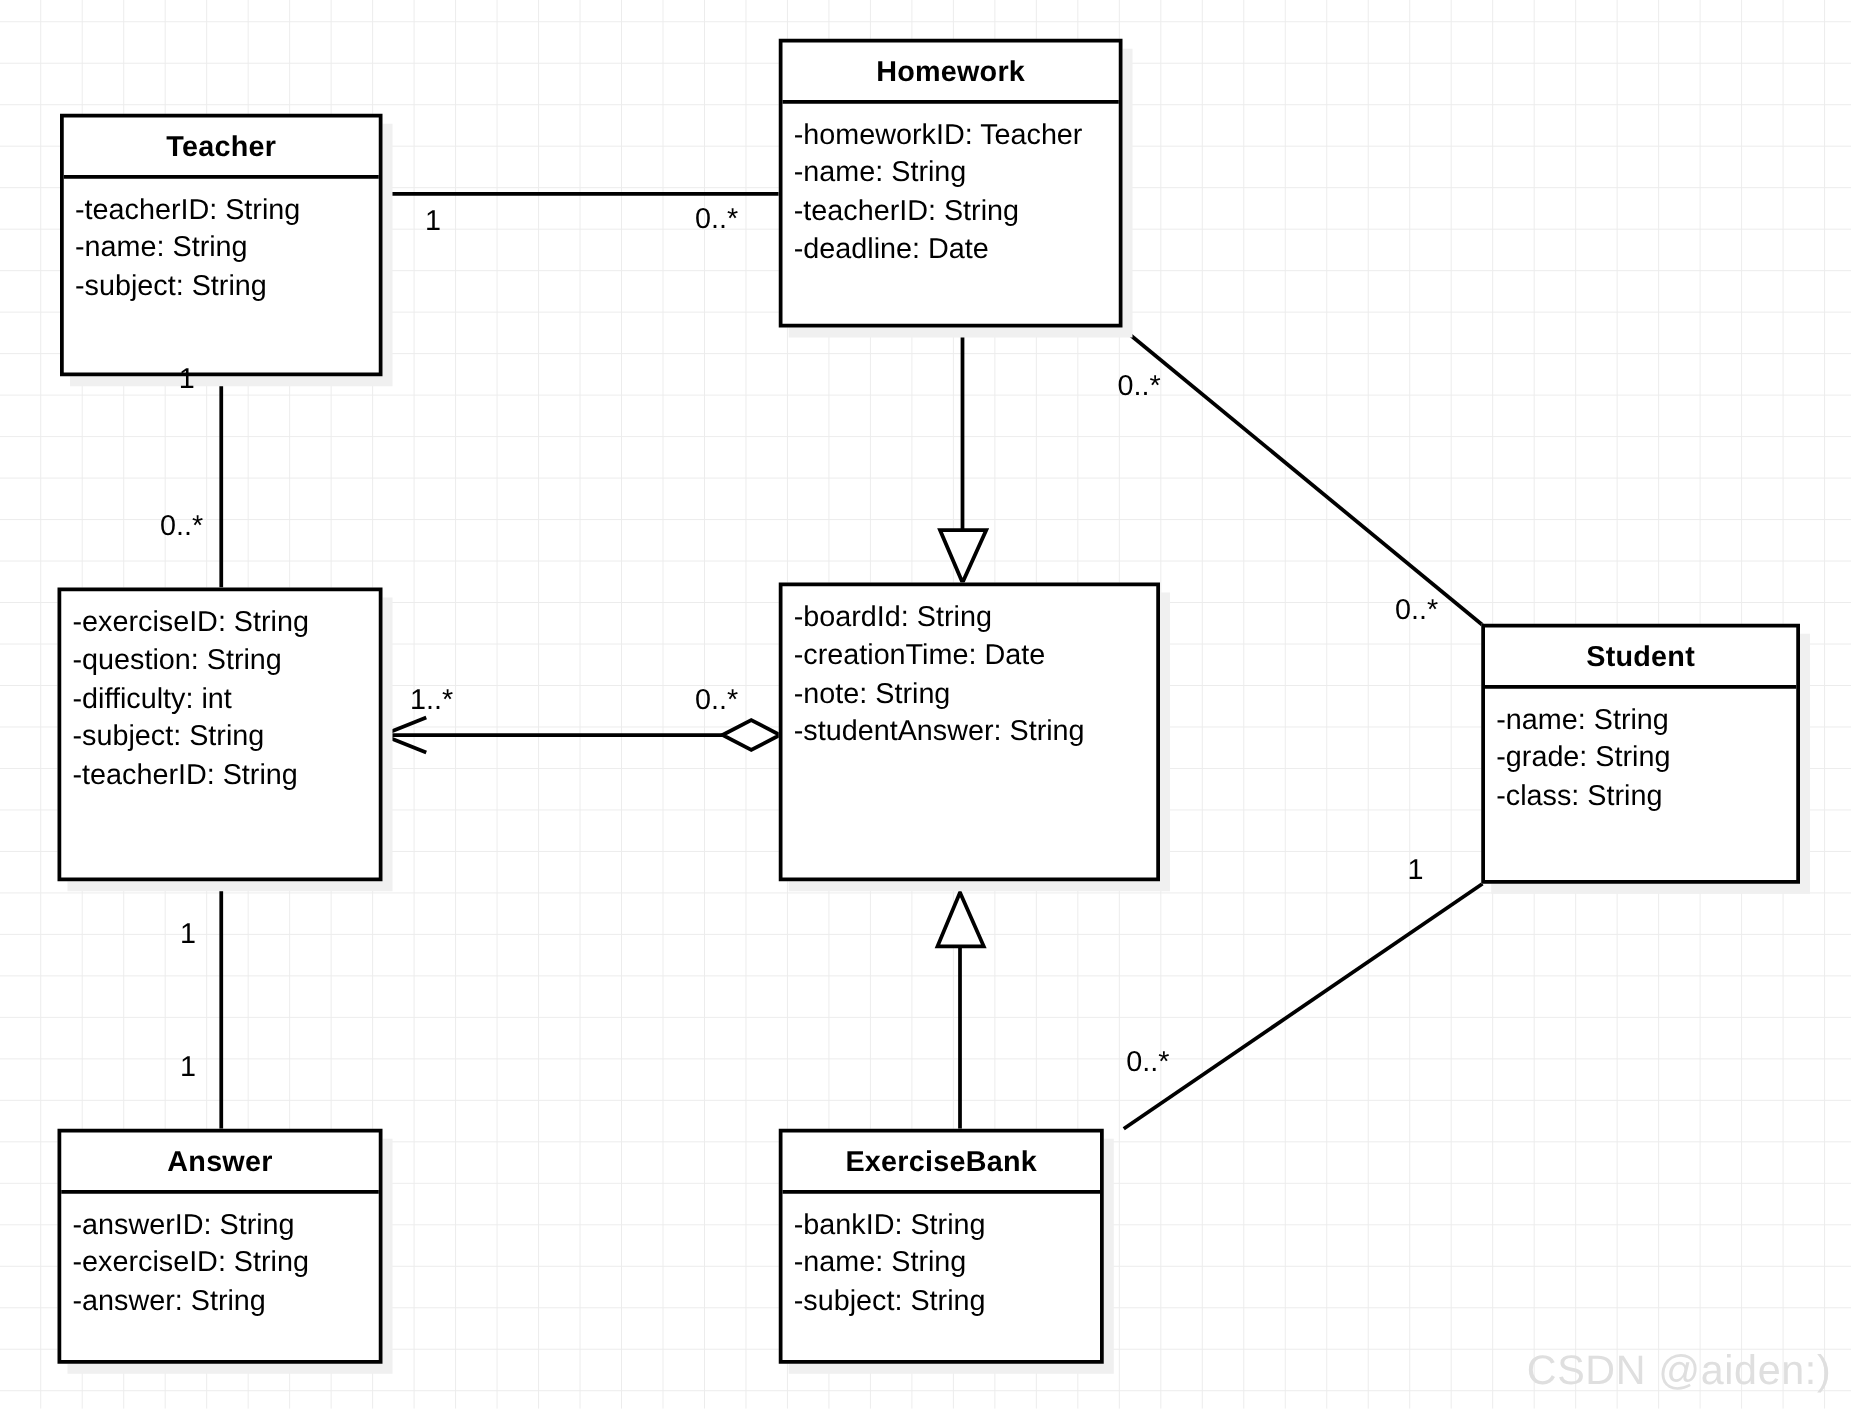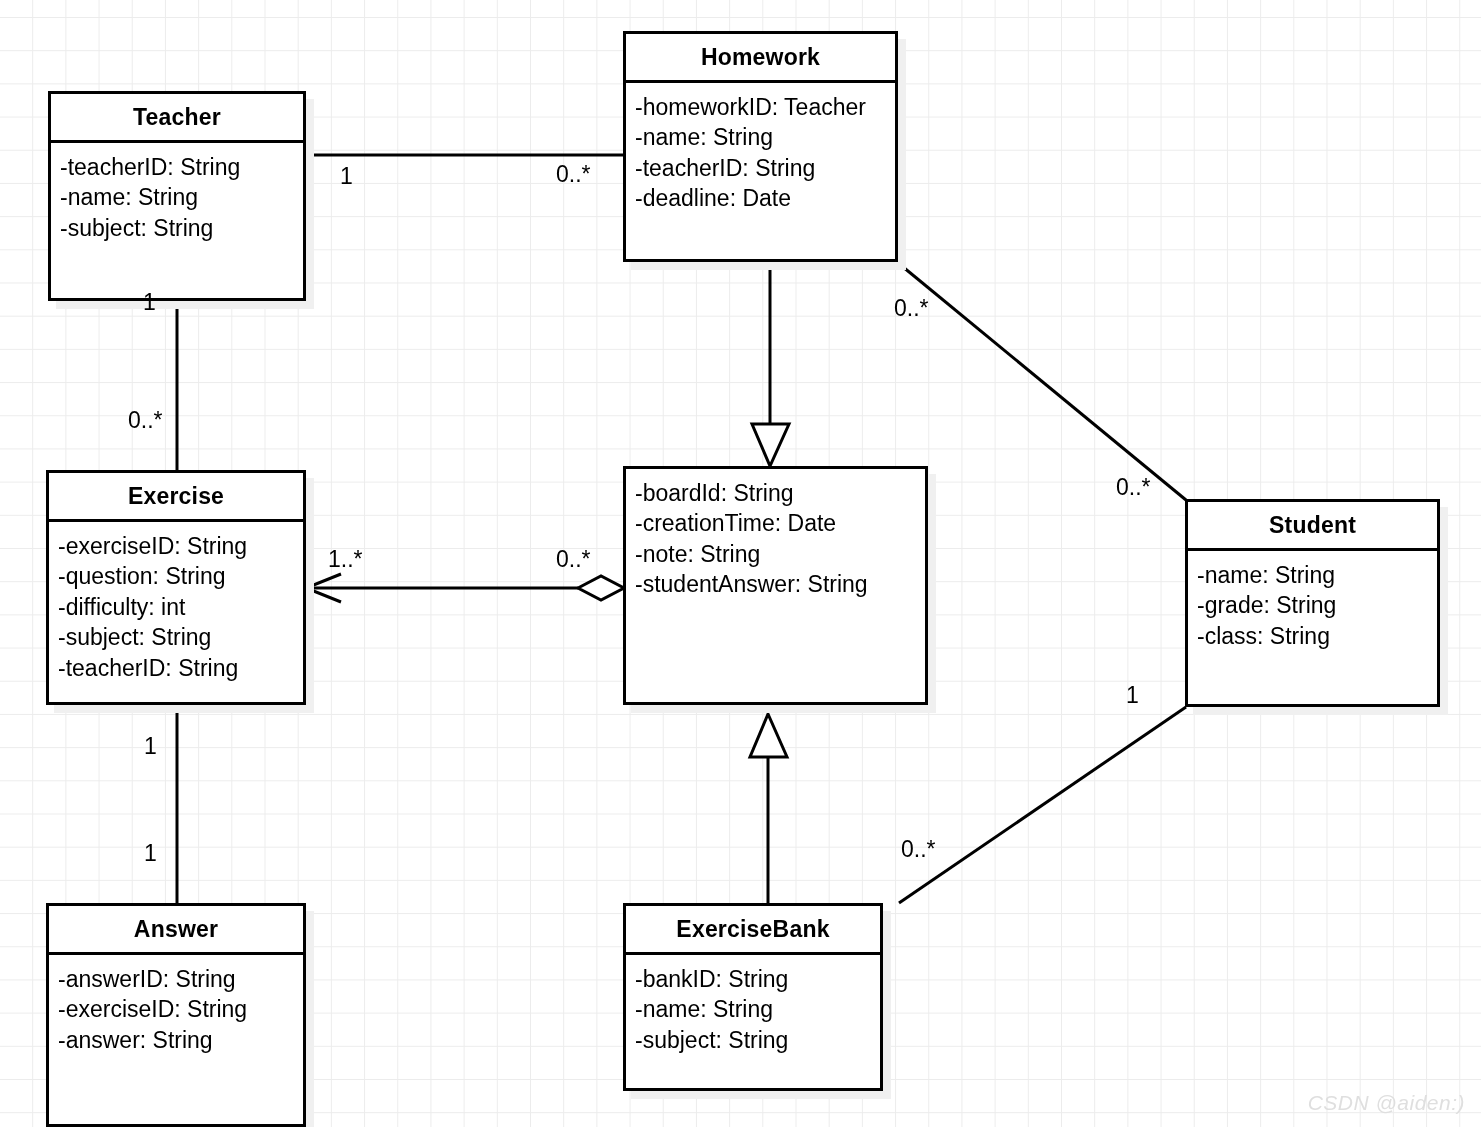--- a/index.html
+++ b/index.html
@@ -59,26 +59,25 @@
     font-size: 23px;
     color: #000;
     z-index: 6;
     white-space: nowrap;
     line-height: 1;
   }
   .watermark {
     position: absolute;
     right: 16px;
     bottom: 12px;
-    font-size: 21px;
+    font-size: 33px;
     color: #dfdfdf;
     z-index: 8;
     letter-spacing: 0.5px;
     user-select: none;
-    font-style: italic;
   }
 </style>
 </head>
 <body>
 
 <div id="canvas">
 
   <svg class="edge-layer" viewBox="0 0 1481 1127" width="1481" height="1127">
 
     <line x1="305" y1="155" x2="623" y2="155" stroke="#000" stroke-width="3"></line>
@@ -115,21 +114,20 @@
     <div class="uml-title">Homework</div>
     <div class="uml-attrs">
       <div class="uml-attr">-homeworkID: Teacher</div>
       <div class="uml-attr">-name: String</div>
       <div class="uml-attr">-teacherID: String</div>
       <div class="uml-attr">-deadline: Date</div>
     </div>
   </div>
 
   <div class="uml-class" style="left:46px; top:470px; width:260px; height:235px;">
-    <div class="uml-title">Exercise</div>
     <div class="uml-attrs">
       <div class="uml-attr">-exerciseID: String</div>
       <div class="uml-attr">-question: String</div>
       <div class="uml-attr">-difficulty: int</div>
       <div class="uml-attr">-subject: String</div>
       <div class="uml-attr">-teacherID: String</div>
     </div>
   </div>
 
   <div class="uml-class" style="left:623px; top:466px; width:305px; height:239px;">
@@ -143,21 +141,21 @@
 
   <div class="uml-class" style="left:1185px; top:499px; width:255px; height:208px;">
     <div class="uml-title">Student</div>
     <div class="uml-attrs">
       <div class="uml-attr">-name: String</div>
       <div class="uml-attr">-grade: String</div>
       <div class="uml-attr">-class: String</div>
     </div>
   </div>
 
-  <div class="uml-class" style="left:46px; top:903px; width:260px; height:224px;">
+  <div class="uml-class" style="left:46px; top:903px; width:260px; height:188px;">
     <div class="uml-title">Answer</div>
     <div class="uml-attrs">
       <div class="uml-attr">-answerID: String</div>
       <div class="uml-attr">-exerciseID: String</div>
       <div class="uml-attr">-answer: String</div>
     </div>
   </div>
 
   <div class="uml-class" style="left:623px; top:903px; width:260px; height:188px;">
     <div class="uml-title">ExerciseBank</div>

